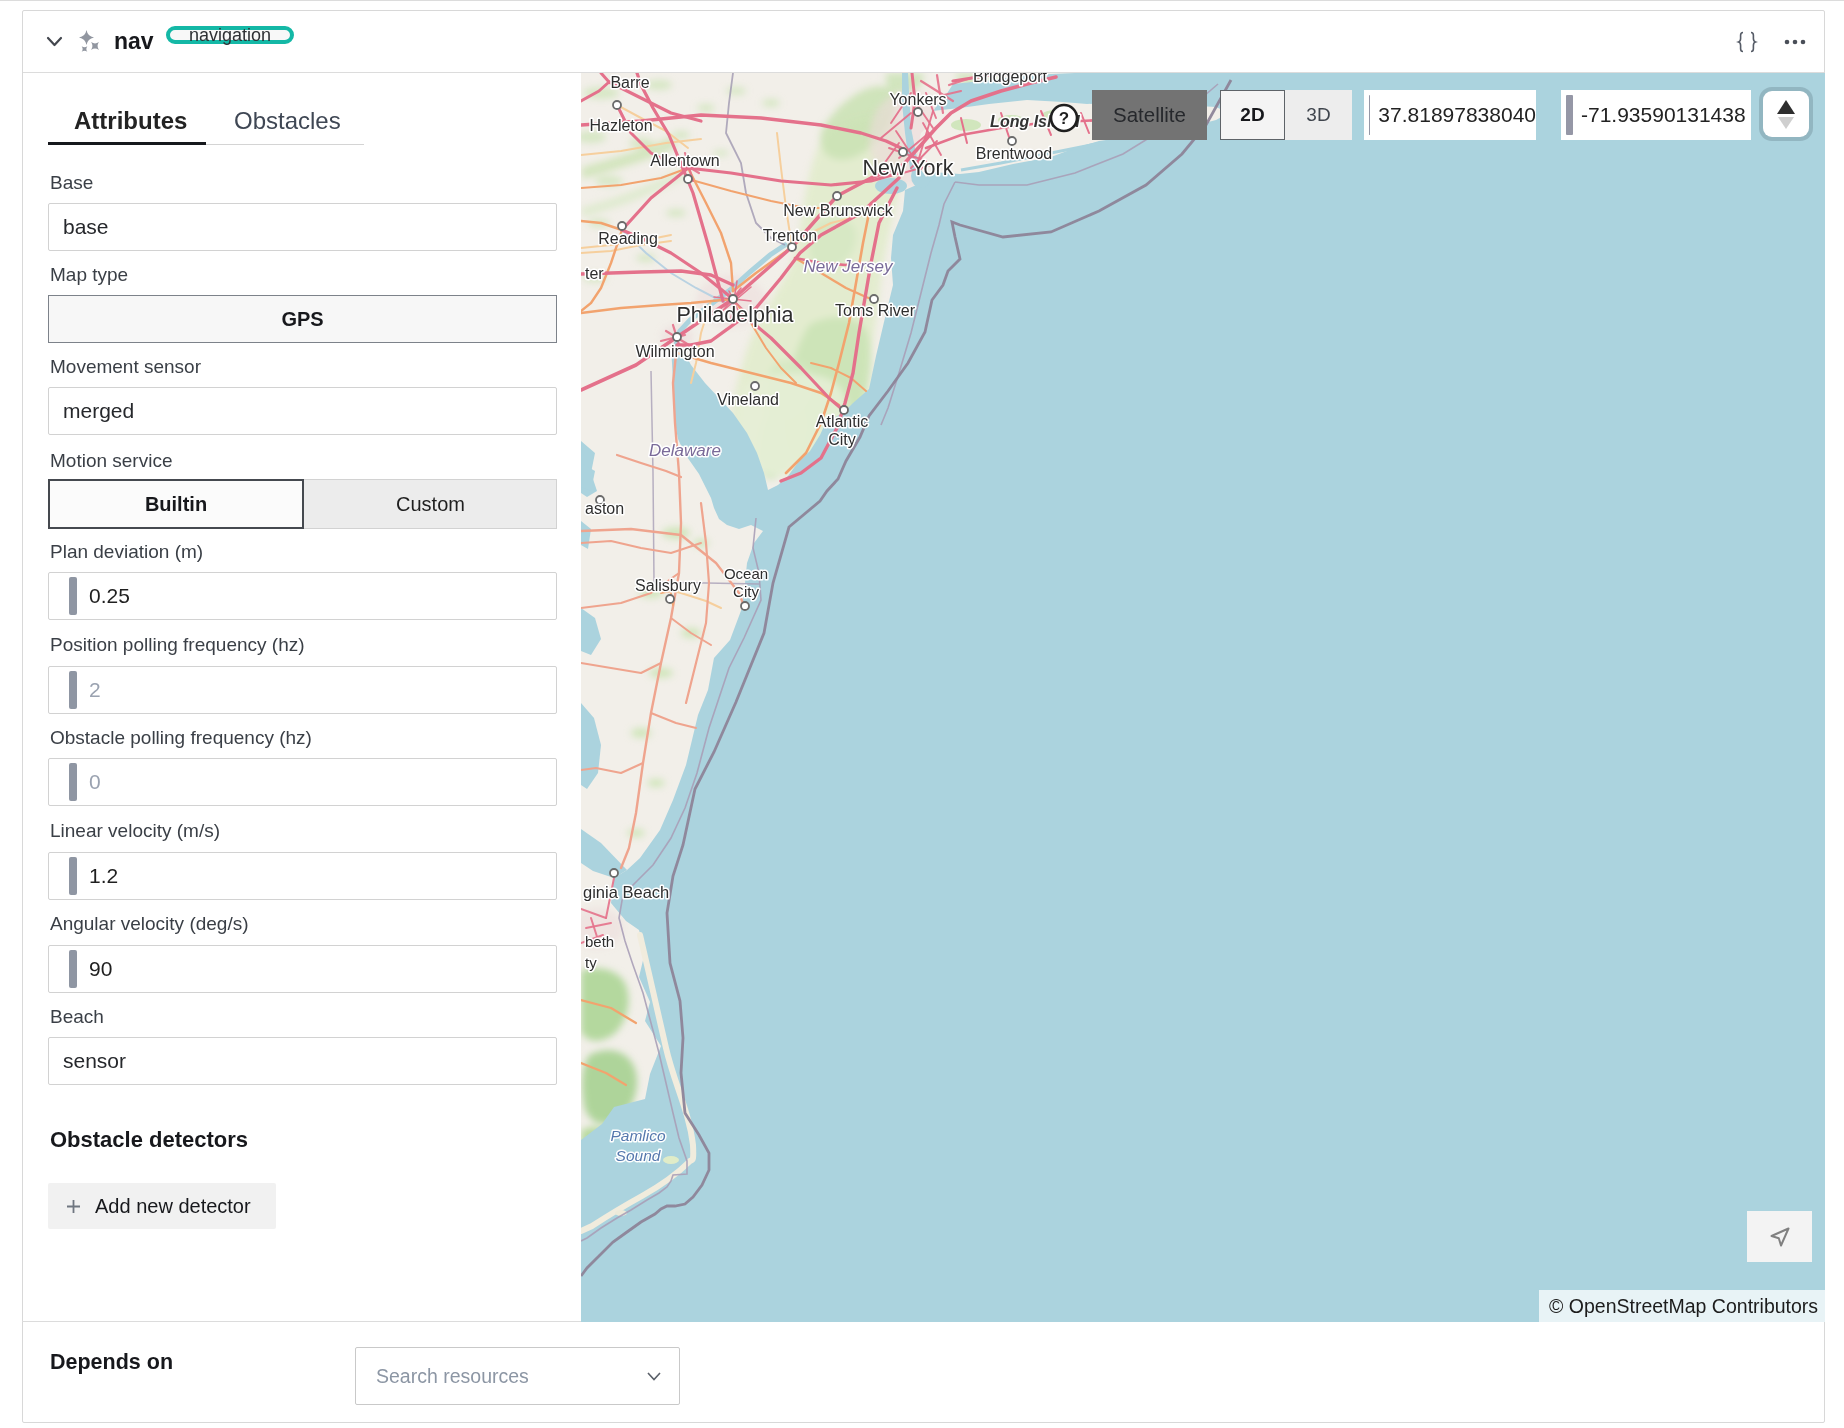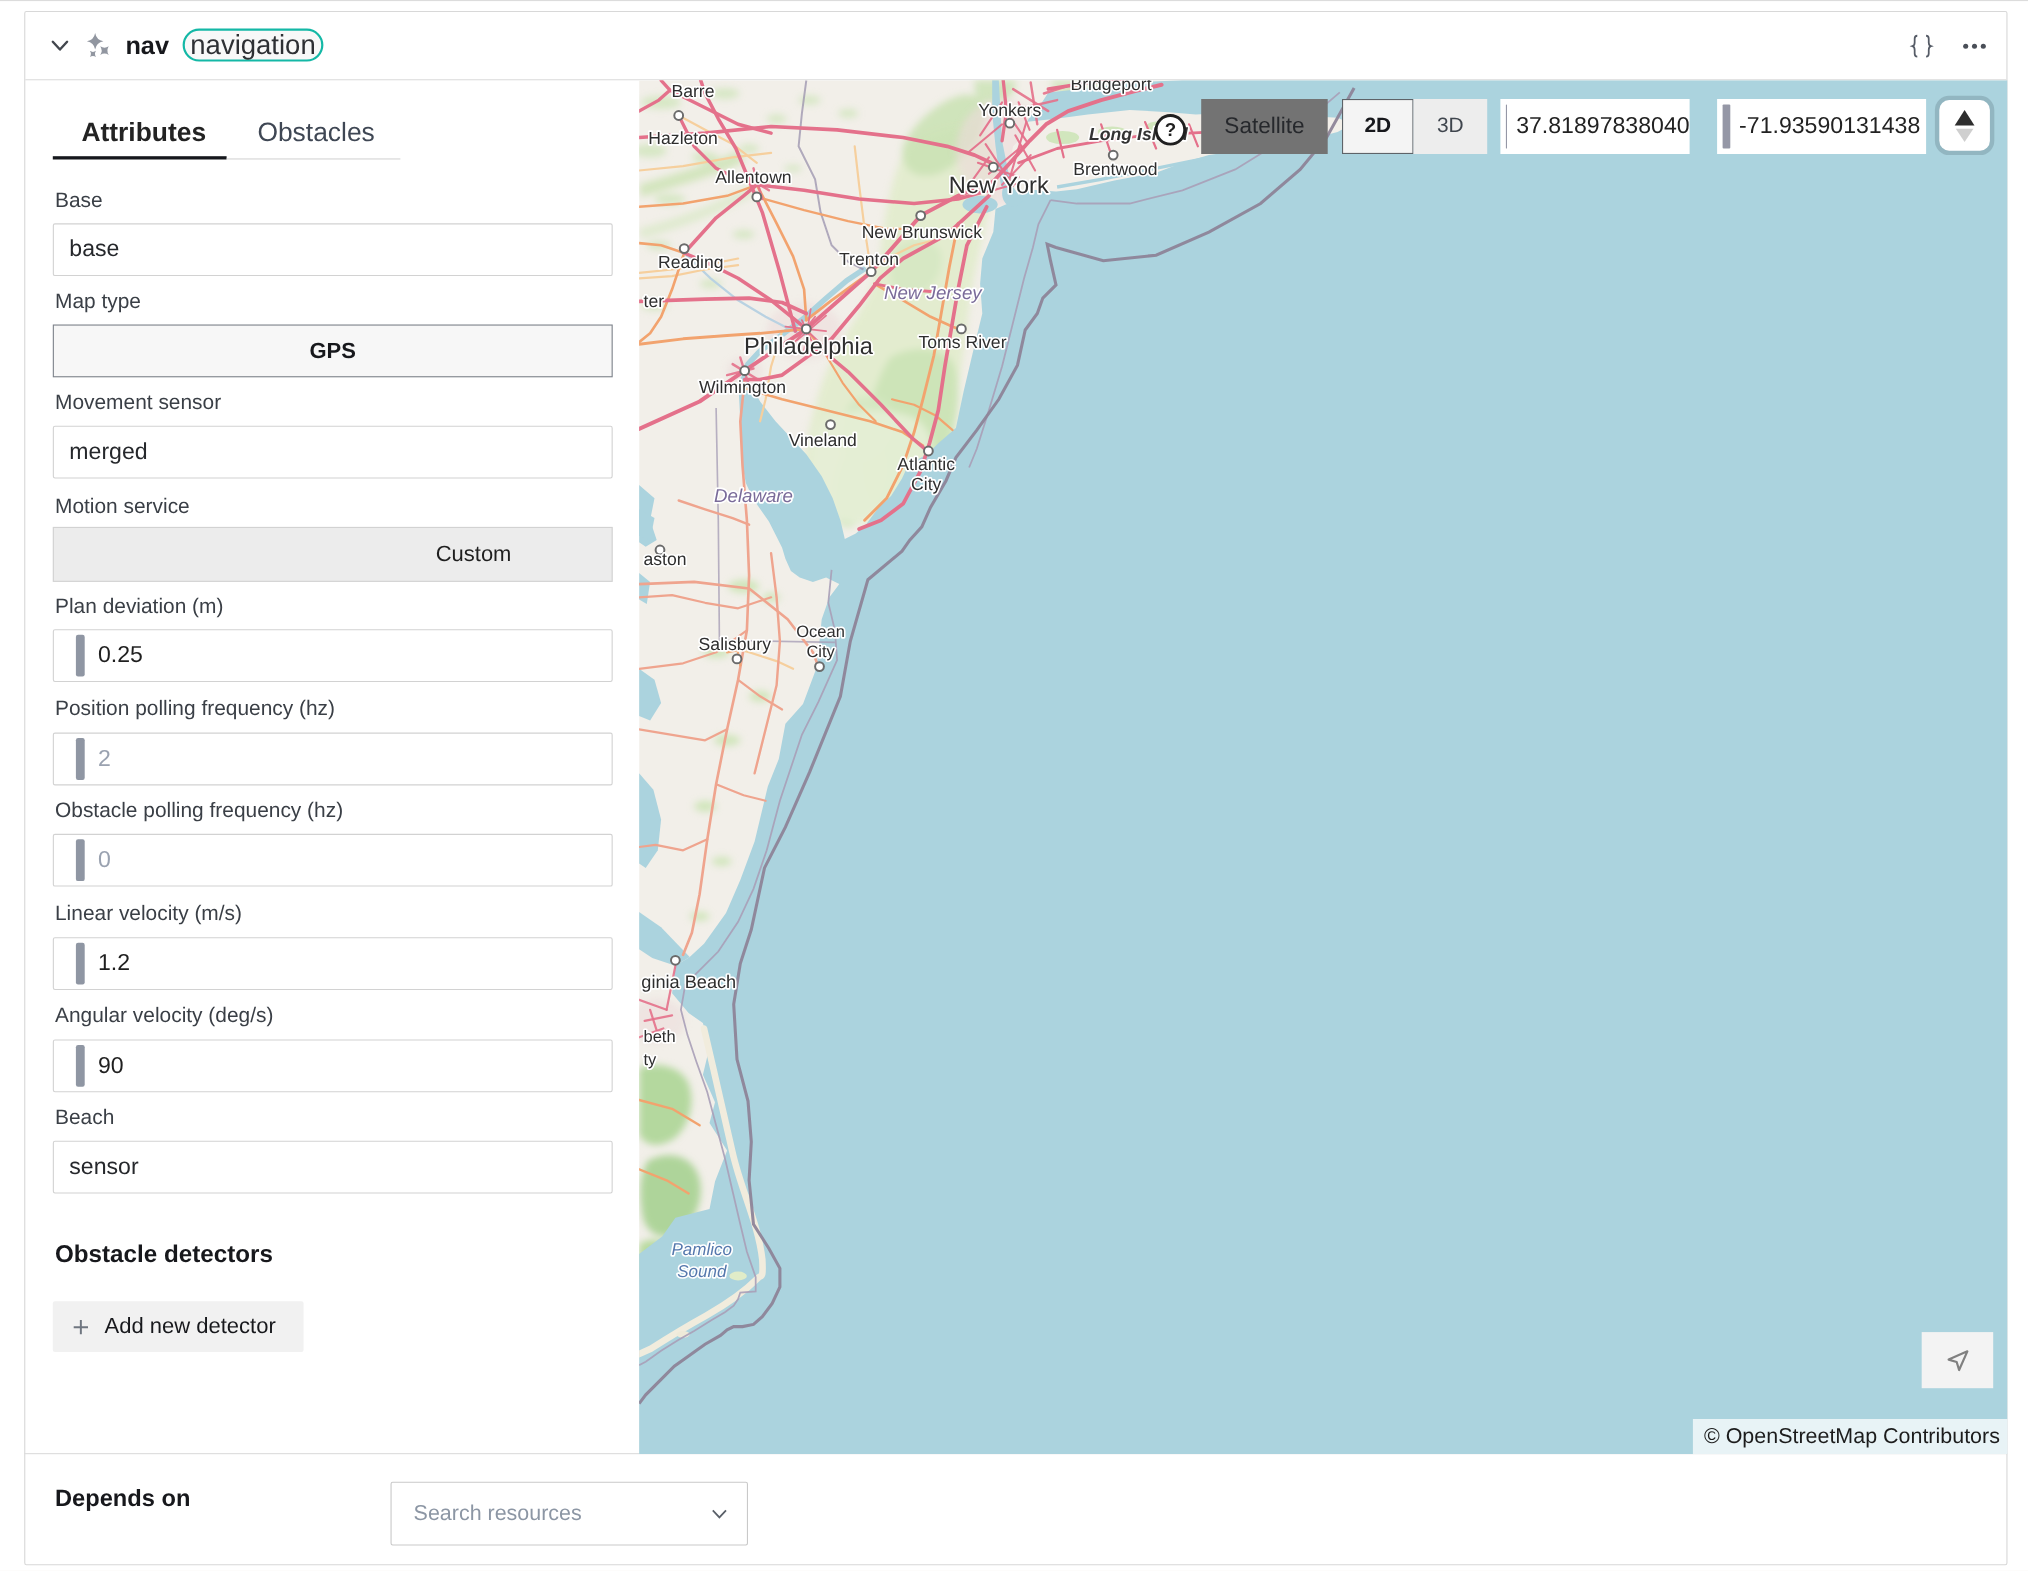--- a/index.html
+++ b/index.html
@@ -17,21 +17,21 @@
 
 <svg class="abs" style="left:46px;top:36px" width="17" height="12" viewBox="0 0 17 12">
     <path d="M2 2 L8.5 9 L15 2" fill="none" stroke="#43474e" stroke-width="2.2" stroke-linecap="round" stroke-linejoin="round"></path>
   </svg>
 <svg class="abs" style="left:72px;top:26px" width="32" height="30" viewBox="0 0 32 30">
 <path d="M14.5 4 Q15.6 10.3 22 11.5 Q15.6 12.7 14.5 19 Q13.4 12.7 7 11.5 Q13.4 10.3 14.5 4 Z" fill="#9196a0"></path>
 <path d="M23 14.5 Q23.8 19.1 28.5 20 Q23.8 20.9 23 25.5 Q22.2 20.9 17.5 20 Q22.2 19.1 23 14.5 Z" fill="#9196a0" transform="rotate(45 23 20)"></path>
 <path d="M12.5 19 Q13.1 22.4 16.5 23 Q13.1 23.6 12.5 27 Q11.9 23.6 8.5 23 Q11.9 22.4 12.5 19 Z" fill="#9196a0" transform="rotate(45 12.5 23)"></path>
 </svg>
 <div class="abs" style="left:114px;top:28px;font-size:23px;font-weight:bold;color:#17181c">nav</div>
-<div class="abs" style="left:166px;top:26px;width:128px;height:30px;border:2px solid #14b8a6;border-radius:15px;background:#f8f8f8;display:flex;align-items:center;justify-content:center;font-size:25px;color:#2e3034">navigation</div>
+<div class="abs" style="left:166px;top:26px;width:128px;height:18px;border:4px solid #14b8a6;border-radius:15px;background:#f8f8f8;display:flex;align-items:center;justify-content:center;font-size:18px;color:#2e3034">navigation</div>
 <svg class="abs" style="left:1736px;top:31px" width="22" height="22" viewBox="0 0 22 22">
 <path d="M7 1.5 Q4.6 1.5 4.6 4.3 L4.6 7.6 Q4.6 10.4 2.6 11 Q4.6 11.6 4.6 14.4 L4.6 17.7 Q4.6 20.5 7 20.5" fill="none" stroke="#555b66" stroke-width="1.6"></path>
 <path d="M15 1.5 Q17.4 1.5 17.4 4.3 L17.4 7.6 Q17.4 10.4 19.4 11 Q17.4 11.6 17.4 14.4 L17.4 17.7 Q17.4 20.5 15 20.5" fill="none" stroke="#555b66" stroke-width="1.6"></path>
 </svg>
 <svg class="abs" style="left:1784px;top:39px" width="22" height="6" viewBox="0 0 22 6">
     <circle cx="3" cy="3" r="2.3" fill="#4a4f58"></circle>
     <circle cx="11" cy="3" r="2.3" fill="#4a4f58"></circle>
     <circle cx="19" cy="3" r="2.3" fill="#4a4f58"></circle>
   </svg>
 
@@ -41,20 +41,21 @@
 <div class="abs" style="left:206px;top:144px;width:158px;height:1px;background:#d4d4d4"></div>
 
 <div class="lbl" style="left:50px;top:172px">Base</div>
 <div class="inp" style="top:203px">base</div>
 <div class="lbl" style="left:50px;top:264px">Map type</div>
 <div class="abs" style="left:48px;top:295px;width:509px;height:48px;background:#f7f7f7;border:1px solid #7d828a;display:flex;align-items:center;justify-content:center;font-size:20px;font-weight:bold;color:#17181c">GPS</div>
 <div class="lbl" style="left:50px;top:356px">Movement sensor</div>
 <div class="inp" style="top:387px">merged</div>
 <div class="lbl" style="left:50px;top:450px">Motion service</div>
 <div class="abs" style="left:48px;top:479px;width:509px;height:50px;border:1px solid #d2d2d2;background:#ececec">
+<div class="abs" style="left:-1px;top:-1px;width:256px;height:50px;background:#fbfbfb;border:2px solid #45494f;display:flex;align-items:center;justify-content:center;font-size:20px;font-weight:bold;color:#17181c">Builtin</div>
 <div class="abs" style="left:255px;top:0;width:253px;height:48px;display:flex;align-items:center;justify-content:center;font-size:20px;color:#1f1f1f">Custom</div>
 </div>
 <div class="lbl" style="left:50px;top:541px">Plan deviation (m)</div>
 <div class="inp num" style="top:572px;color:#1f1f1f"><span class="bar"></span>0.25</div>
 <div class="lbl" style="left:50px;top:634px">Position polling frequency (hz)</div>
 <div class="inp num" style="top:666px;color:#9aa2b0"><span class="bar"></span>2</div>
 <div class="lbl" style="left:50px;top:727px">Obstacle polling frequency (hz)</div>
 <div class="inp num" style="top:758px;color:#9aa2b0"><span class="bar"></span>0</div>
 <div class="lbl" style="left:50px;top:820px">Linear velocity (m/s)</div>
 <div class="inp num" style="top:852px;color:#1f1f1f"><span class="bar"></span>1.2</div>

